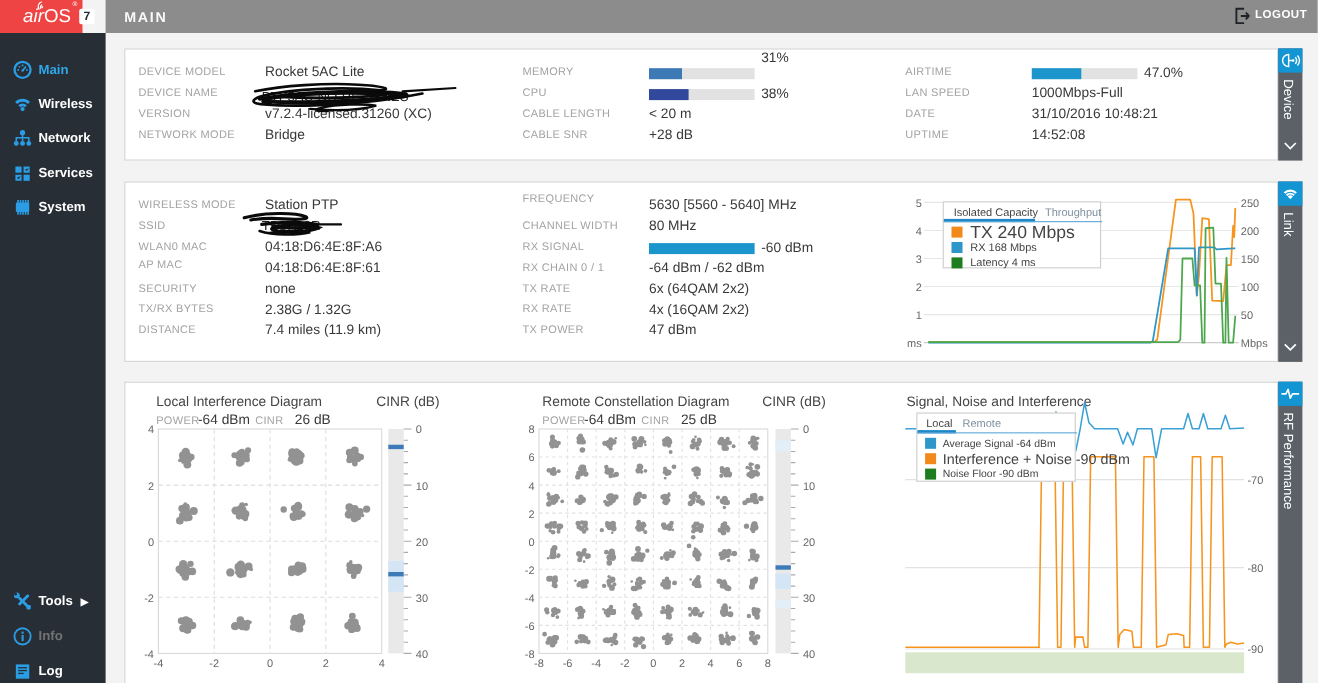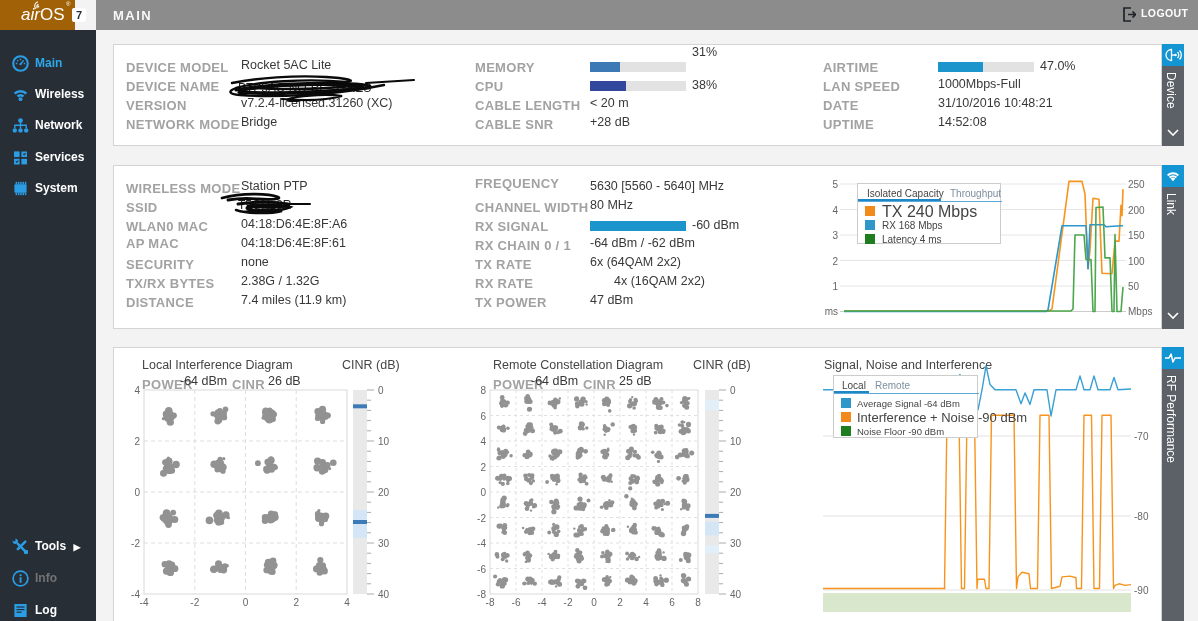--- a/index.html
+++ b/index.html
@@ -1,28 +1,28 @@
 <!DOCTYPE html>
 <html><head><meta charset="utf-8"><style>
 *{margin:0;padding:0;box-sizing:border-box}
 body{width:1198px;height:621px;position:relative;overflow:hidden;
  font-family:"Liberation Sans",sans-serif;background:#f3f3f3}
 .card{position:absolute;left:113px;width:1049px;background:#fff;border:1px solid #d4d4d4}
-.lb{position:absolute;font-size:13px;font-weight:700;color:#a2a2a2;letter-spacing:.3px;white-space:nowrap}
+.lb{position:absolute;font-size:10px;font-weight:400;color:#a2a2a2;letter-spacing:.3px;white-space:nowrap}
 .vl{position:absolute;font-size:12.5px;color:#383838;white-space:nowrap}
 .ttl{position:absolute;font-size:12.5px;color:#454545}
 </style></head><body>
 
 <div style="position:absolute;left:96px;top:0;width:1102px;height:30px;background:#8c8c8c"></div>
 <div style="position:absolute;left:113px;top:8px;font-size:13px;font-weight:700;letter-spacing:1.5px;color:#f8f8f8">MAIN</div>
 <svg style="position:absolute;left:1122px;top:6px" width="14" height="17">
     <path d="M9 2 H2 V15 H9 M6 8.5 H13 M10.5 5.5 L13.5 8.5 L10.5 11.5" stroke="#1d2328" stroke-width="1.7" fill="none"></path>
   </svg>
 <div style="position:absolute;left:1141px;top:7px;font-size:10.5px;font-weight:700;letter-spacing:.4px;color:#fff">LOGOUT</div>
-<div style="position:absolute;left:0;top:0;width:75px;height:30px;background:#a16207">
+<div style="position:absolute;left:0;top:0;width:75px;height:30px;background:#ef4444">
 <div style="position:absolute;left:21px;top:5px;color:#fff;font-size:17px">
 <span style="font-style:italic;font-weight:400">air</span><span style="font-weight:400">OS</span></div>
 <svg style="position:absolute;left:33px;top:0px" width="13" height="9">
       <g stroke="#fff" fill="none" stroke-width="1.1" transform="rotate(-38 5 7)">
         <path d="M2.2 7 a4.3 4.3 0 0 1 6-4.2"></path>
         <path d="M3.8 7.4 a2.3 2.3 0 0 1 3.2-2.2"></path>
         <circle cx="5.6" cy="6.8" r="0.9" fill="#fff" stroke="none"></circle>
       </g>
     </svg>
 <div style="position:absolute;left:66px;top:1px;color:#fff;font-size:6px">®</div>
@@ -216,21 +216,21 @@
 <div class="lb" style="left:475px;top:176px">FREQUENCY</div>
 <div class="vl" style="left:590px;top:179px">5630 [5560 - 5640] MHz</div>
 <div class="lb" style="left:475px;top:200px">CHANNEL WIDTH</div>
 <div class="vl" style="left:590px;top:198px">80 MHz</div>
 <div class="lb" style="left:475px;top:219px">RX SIGNAL</div>
 <div class="lb" style="left:475px;top:238px">RX CHAIN 0 / 1</div>
 <div class="vl" style="left:590px;top:236px">-64 dBm / -62 dBm</div>
 <div class="lb" style="left:475px;top:257px">TX RATE</div>
 <div class="vl" style="left:590px;top:255px">6x (64QAM 2x2)</div>
 <div class="lb" style="left:475px;top:276px">RX RATE</div>
-<div class="vl" style="left:614px;top:274px">4x (16QAM 2x2)</div>
+<div class="vl" style="left:590px;top:274px">4x (16QAM 2x2)</div>
 <div class="lb" style="left:475px;top:295px">TX POWER</div>
 <div class="vl" style="left:590px;top:293px">47 dBm</div>
 <div style="position:absolute;left:590px;top:221px;width:96px;height:10px;background:#1b95cc"></div>
 <div class="vl" style="left:692px;top:218px">-60 dBm</div>
 <svg style="position:absolute;left:820px;top:172px" width="345" height="152">
     <line x1="20" y1="139.5" x2="306" y2="139.5" stroke="#cccccc"></line>
     <line x1="20" y1="114.0" x2="306" y2="114.0" stroke="#e6e6e6"></line>
     <line x1="20" y1="88.5" x2="306" y2="88.5" stroke="#e6e6e6"></line>
     <line x1="20" y1="63.0" x2="306" y2="63.0" stroke="#e6e6e6"></line>
     <line x1="20" y1="37.5" x2="306" y2="37.5" stroke="#e6e6e6"></line>

